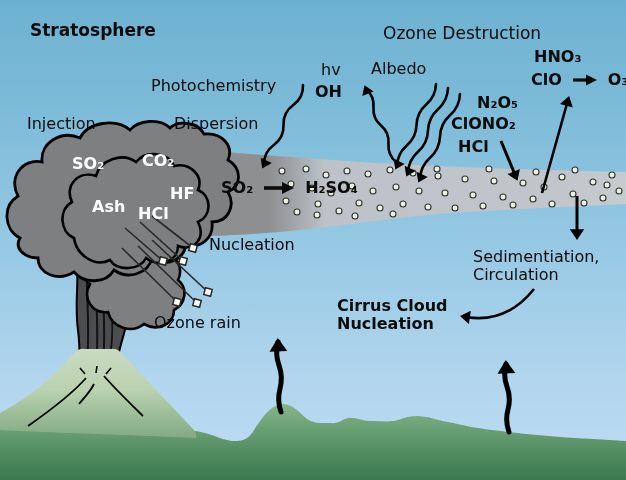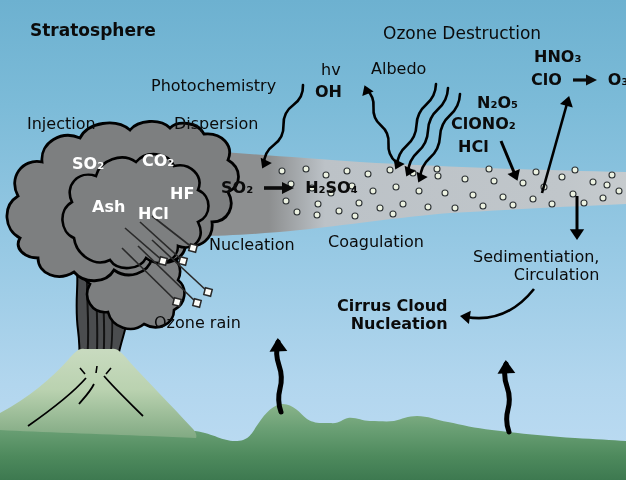--- a/index.html
+++ b/index.html
@@ -2,21 +2,21 @@
 <html><head>
 <meta charset="utf-8">
 <style>
   html,body{margin:0;padding:0;background:#222;}
   .stage{
     position:relative;width:626px;height:480px;overflow:hidden;
     font-family:"DejaVu Sans","Liberation Sans",sans-serif;
     background:linear-gradient(180deg,#6db1d0 0%,#7cbbd8 22%,#97c9e4 52%,#b2d6ee 80%,#bedcf3 100%);
   }
   svg.art{position:absolute;left:0;top:0;}
-  .lbl{position:absolute;color:#0b0b0b;font-size:16px;line-height:1.12;white-space:nowrap;text-align:right;}
+  .lbl{position:absolute;color:#0b0b0b;font-size:16px;line-height:1.12;white-space:nowrap;}
   .b{font-weight:bold;}
   .big{font-size:17px;}
   .white{color:#ffffff;}
   .row{display:flex;align-items:center;gap:11px;}
   .row svg{display:block;}
   .stack div{white-space:nowrap;}
 </style>
 </head>
 <body>
 
@@ -232,21 +232,20 @@
     <svg width="30" height="14" viewBox="0 0 30 14">
       <line x1="0" y1="7" x2="19" y2="7" stroke="#0b0b0b" stroke-width="3.6"></line>
       <polygon points="18,1 30,7 18,13" fill="#0b0b0b"></polygon>
     </svg>
     <span>H₂SO₄</span>
   </div>
 
   <div class="lbl" style="left:209px;top:236px;">Nucleation</div>
 
   <div class="lbl stack" style="left:328px;top:233px;">
-    <div>Coagulation</div>
   </div>
 
   <div class="lbl stack" style="left:473px;top:248px;">
     <div>Sedimentiation,</div>
     <div>Circulation</div>
   </div>
 
   <div class="lbl stack" style="left:337px;top:297px;font-weight:bold;">
     <div>Cirrus Cloud</div>
     <div>Nucleation</div>

